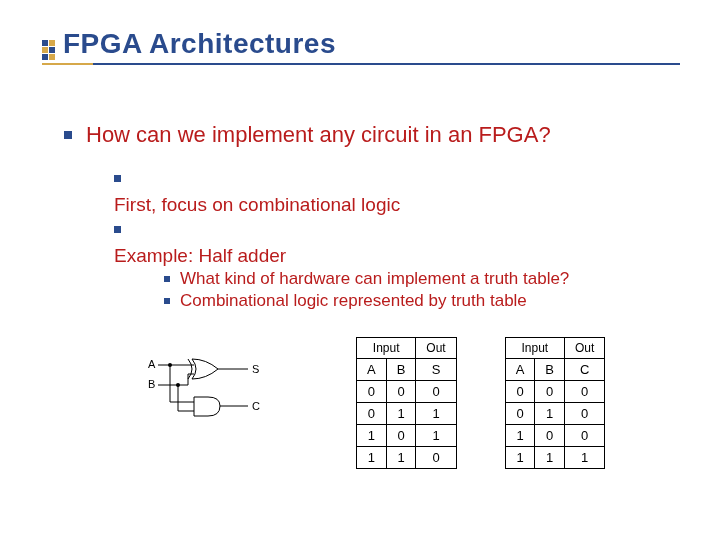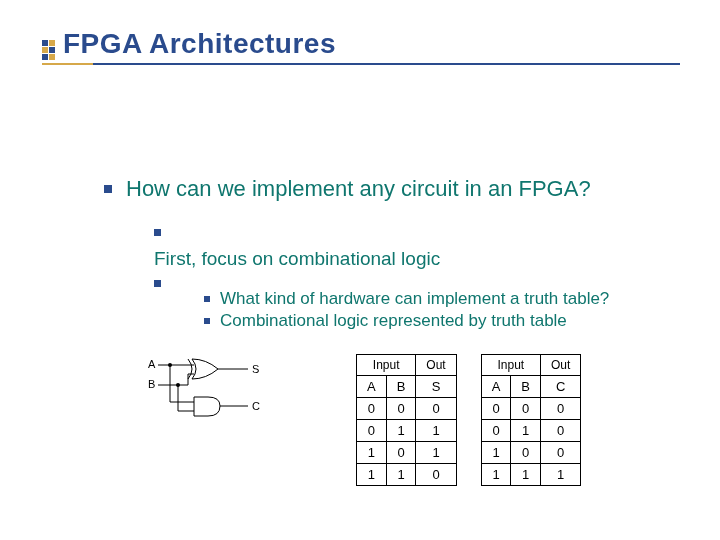--- a/index.html
+++ b/index.html
@@ -43,24 +43,23 @@
     }
     .title-underline {
       height: 2px;
       background: linear-gradient(to right, #d6a84a 0%, #d6a84a 8%, #2a4b8d 8%, #2a4b8d 100%);
       margin-left: 42px;
       margin-right: 40px;
       margin-top: 2px;
     }
     .body {
       padding-left: 64px;
-      padding-top: 110px;
+      padding-top: 56px;
       font-size: 22px;
-      color: #0f766e;
-      margin-left: 40px;
+      color: #b91c1c;
     }
     .bullet-l1 {
       display: flex;
       align-items: flex-start;
       gap: 14px;
       margin-bottom: 18px;
     }
     .sq-bullet {
       width: 8px;
       height: 8px;
@@ -96,22 +95,21 @@
       left: 148px;
       top: 356px;
       width: 120px;
       height: 70px;
     }
     .tables-wrap {
       position: absolute;
       top: 337px;
       left: 356px;
       display: flex;
-      gap: 24px;
-      margin-top: 17px;
+      gap: 48px;
     }
     table.tt {
       border-collapse: collapse;
       font-size: 13px;
       font-family: Arial, sans-serif;
     }
     table.tt th, table.tt td {
       border: 1px solid #000;
       padding: 3px 10px;
       text-align: center;
@@ -150,20 +148,21 @@
   <div class="bullet-l1">
     <div class="sq-bullet"></div>
     <div class="text">How can we implement any circuit in an FPGA?</div>
   </div>
   <div class="bullet-l2">
     <div class="sq-bullet"></div>
     <div>First, focus on combinational logic</div>
   </div>
   <div class="bullet-l2">
     <div class="sq-bullet"></div>
+    <div>Example: Half adder</div>
   </div>
   <div class="l3-area">
     <div class="bullet-l3">
       <div class="sq-bullet"></div>
       <div>What kind of hardware can implement a truth table?</div>
     </div>
     <div class="bullet-l3">
       <div class="sq-bullet"></div>
       <div>Combinational logic represented by truth table</div>
     </div>

